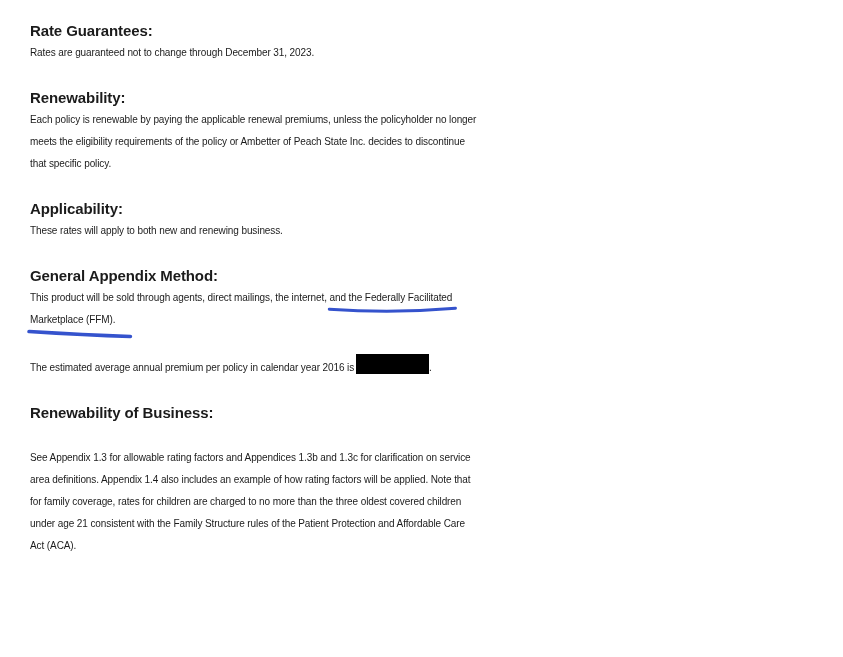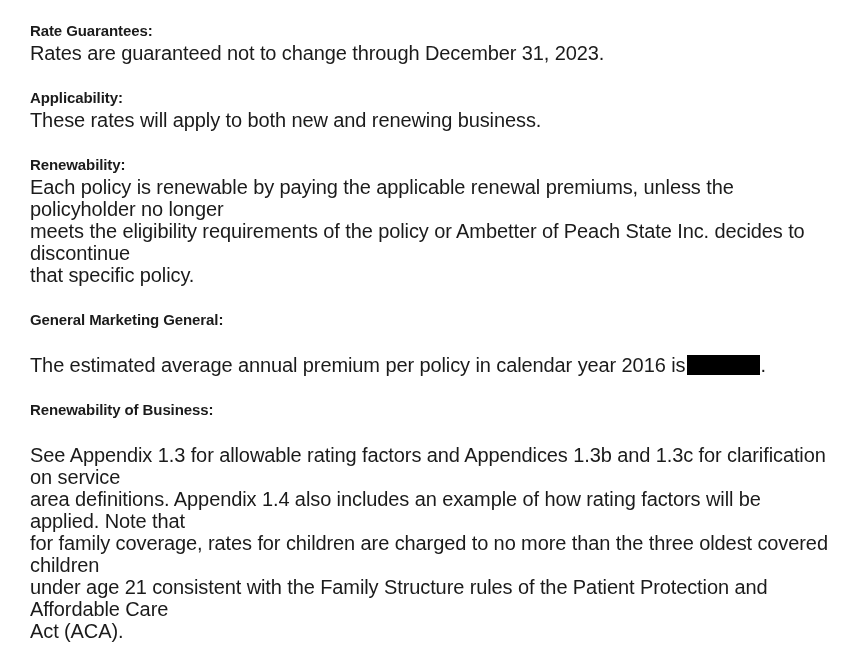--- a/index.html
+++ b/index.html
@@ -20,21 +20,21 @@
   .doc-section.first { margin-top: 0; }
 
   .heading {
     font-size: 15px;
     font-weight: 700;
     line-height: 22px;
     letter-spacing: -0.1px;
   }
 
   .body {
-    font-size: 20px;
+    font-size: 10px;
     font-weight: 400;
     line-height: 22px;
     letter-spacing: -0.1px;
     max-width: 805px;
   }
 
   
   .multiline { white-space: pre-line; }
 
   
@@ -61,33 +61,38 @@
 <body>
 
 <main class="page">
 
   <section class="doc-section first">
     <h2 class="heading">Rate Guarantees:</h2>
     <p class="body multiline">Rates are guaranteed not to change through December 31, 2023.</p>
   </section>
 
   <section class="doc-section">
-    <h2 class="heading">Applicability:</h2>
-    <p class="body multiline">These rates will apply to both new and renewing business.</p>
-  </section>
-
-  <section class="doc-section">
     <h2 class="heading">Renewability:</h2>
     <p class="body multiline">Each policy is renewable by paying the applicable renewal premiums, unless the policyholder no longer
 meets the eligibility requirements of the policy or Ambetter of Peach State Inc. decides to discontinue
 that specific policy.</p>
   </section>
 
   <section class="doc-section">
-    <h2 class="heading">General Marketing General:</h2>
+    <h2 class="heading">Applicability:</h2>
+    <p class="body multiline">These rates will apply to both new and renewing business.</p>
+  </section>
+
+  <section class="doc-section">
+    <h2 class="heading">General Appendix Method:</h2>
+    <p class="body"><span>This product will be sold through agents, direct mailings, the internet, </span><span class="marked marked-1"><span>and the Federally Facilitated</span><svg class="marker" viewBox="0 0 200 10" preserveAspectRatio="none" aria-hidden="true">
+            <path d="M2 3.5 Q 100 8.5 198 2.5" fill="none" stroke="#3553cd" stroke-width="3" stroke-linecap="round" vector-effect="non-scaling-stroke"></path>
+          </svg></span><br><span class="marked marked-2"><span>Marketplace (FFM).</span><svg class="marker" viewBox="0 0 200 10" preserveAspectRatio="none" aria-hidden="true">
+            <path d="M2 2.5 Q 110 6 198 7.5" fill="none" stroke="#3553cd" stroke-width="3.6" stroke-linecap="round" vector-effect="non-scaling-stroke"></path>
+          </svg></span></p>
   </section>
 
   <section class="doc-section">
     <p class="body"><span>The estimated average annual premium per policy in calendar year 2016 is</span><span class="redaction"></span><span>.</span></p>
   </section>
 
   <section class="doc-section">
     <h2 class="heading">Renewability of Business:</h2>
   </section>
 

